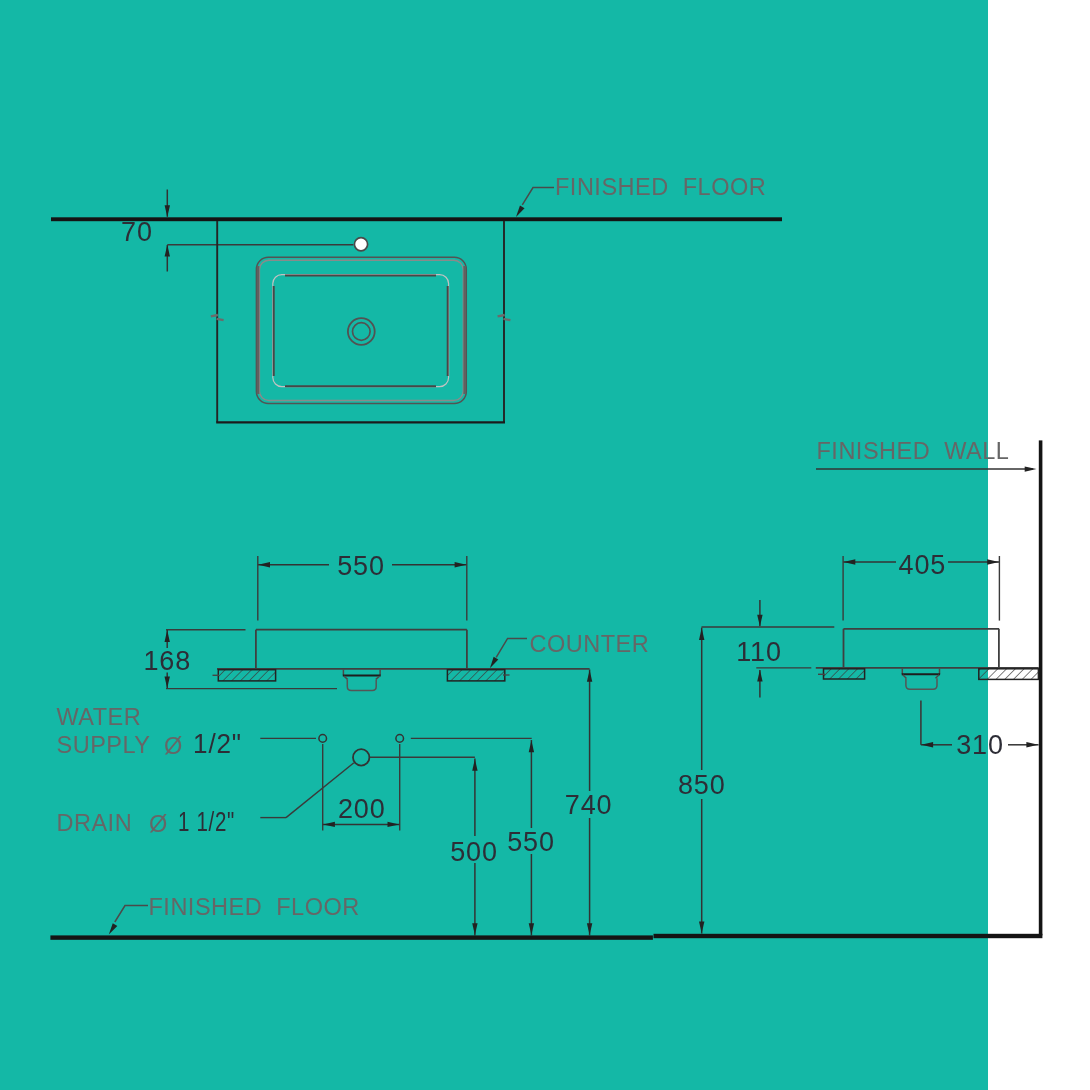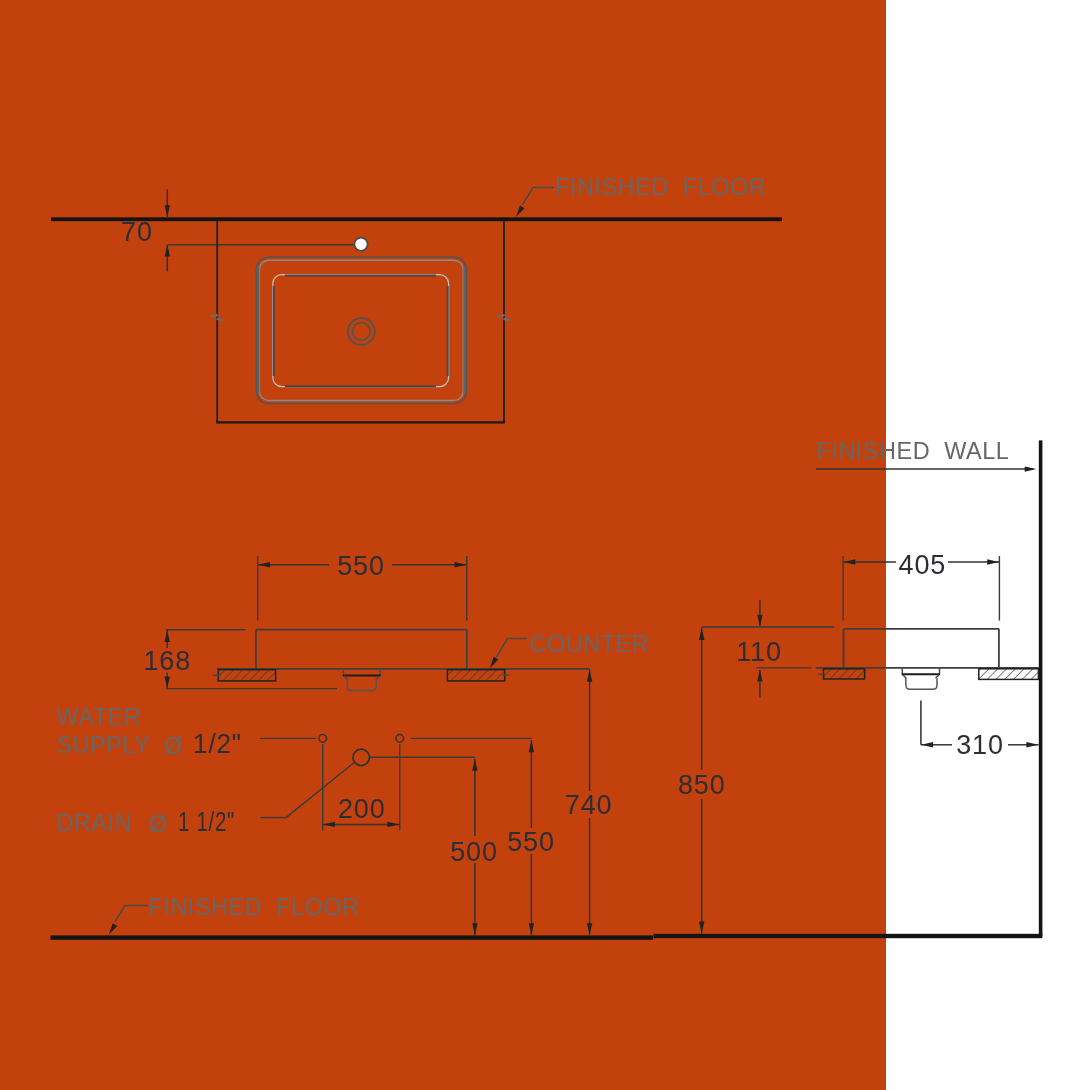--- a/index.html
+++ b/index.html
@@ -1,16 +1,16 @@
 <!DOCTYPE html>
 <html><head>
 <meta charset="utf-8">
 <style>
   html,body{margin:0;padding:0;background:#ffffff;}
-  #canvas{width:886px;height:1090px;position:relative;background:#c2410c;text-align:right;}
+  #canvas{width:988px;height:1090px;position:relative;background:#14b8a6;text-align:right;}
   svg{position:absolute;top:0;left:0;}
   text{font-family:"Liberation Sans", sans-serif;}
   .dim{fill:#2d2d36;font-size:27px;letter-spacing:0.9px;}
   .lab{fill:#666666;font-size:23.5px;letter-spacing:0.5px;}
 </style>
 </head>
 <body>
 <div id="canvas">
 <svg width="1090" height="1090" viewBox="0 0 1090 1090">
   <defs>

